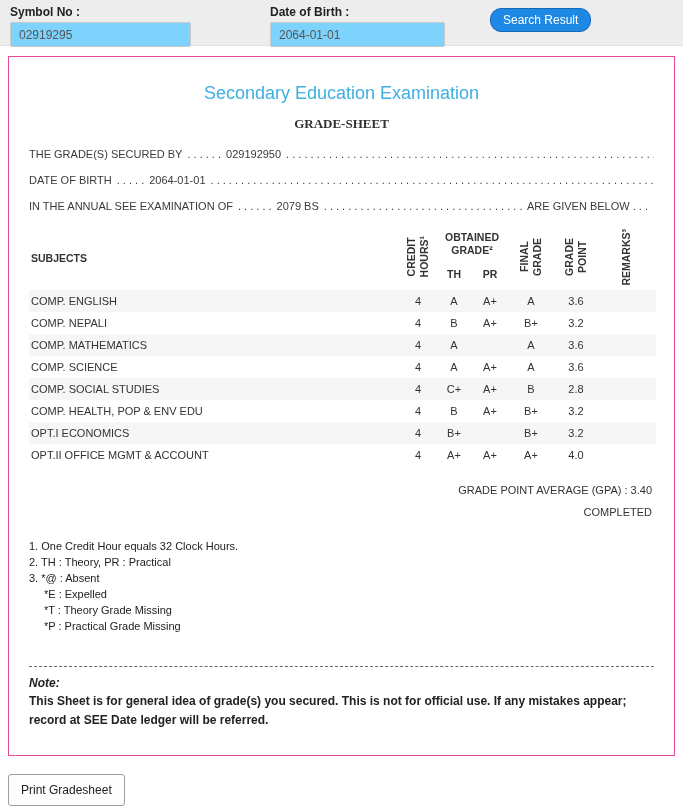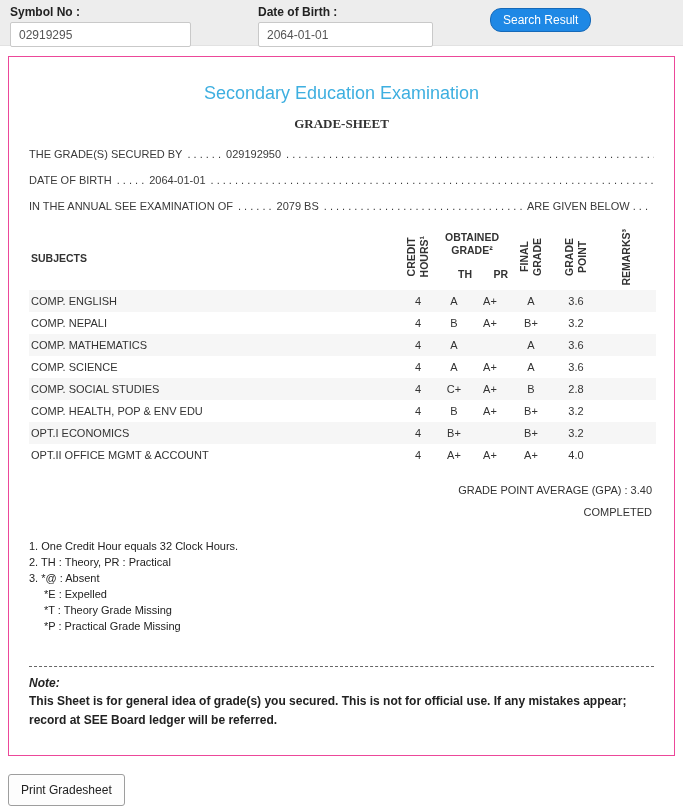--- a/index.html
+++ b/index.html
@@ -3,23 +3,23 @@
 <meta charset="utf-8">
 <style>
   * { box-sizing: border-box; margin: 0; padding: 0; }
   html, body { width: 683px; height: 810px; overflow: hidden; background: #fff;
     font-family: "Liberation Sans", sans-serif; color: #333; }
 
   
   .search-bar { position: relative; height: 46px; background: #ededed; border-bottom: 1px solid #e2e2e2; }
   .field { position: absolute; top: 5px; }
   .field-symbol { left: 10px; }
-  .field-dob { left: 258px; }
+  .field-dob { left: 270px; }
   .field label { display: block; font-size: 12px; font-weight: bold; color: #222; margin-bottom: 3px; }
-  .field input { height: 25px; border: 1px solid #c9c9c9; background: #ffffff; padding: 2px 8px;
+  .field input { height: 25px; border: 1px solid #c9c9c9; background: #7dd3fc; padding: 2px 8px;
     font-size: 12px; color: #555; font-family: "Liberation Sans", sans-serif; border-radius: 2px; }
   .field-symbol input { width: 181px; }
   .field-dob input { width: 175px; }
   .search-btn { position: absolute; left: 490px; top: 8px; background: #1e88e5; color: #fff;
     border: 1px solid #1669b8; border-radius: 11px; font-size: 12px; padding: 4px 12px;
     font-family: "Liberation Sans", sans-serif; cursor: pointer; }
 
   
   .card { margin: 10px 8px 0; border: 1px solid #ec4899; background: #fff; padding: 12px 12px 26px; }
   .title { text-align: center; color: #3eafe0; font-size: 18px; font-weight: 400; margin: 14px 0 12px; }
@@ -32,21 +32,21 @@
   .dotline .fill { flex: 1 1 0; min-width: 0; overflow: hidden; margin-left: 5px; }
   .dotline .suffix { margin-left: 5px; margin-right: 6px; }
 
   table { border-collapse: collapse; width: calc(100% - 14px); margin: 4px 8px 0; }
   th { font-size: 10.5px; font-weight: bold; color: #333; }
   .subj-h { text-align: left; vertical-align: middle; padding-left: 2px; margin-left: 24px; }
   .vert-h { vertical-align: middle; text-align: center; height: 64px; }
   .vert { display: inline-block; writing-mode: vertical-rl; transform: rotate(180deg);
     white-space: pre-line; line-height: 1.25; }
   .og-h { vertical-align: middle; text-align: center; white-space: pre-line; line-height: 1.3; }
-  .sub-h { text-align: right; padding: 2px 0 6px; }
+  .sub-h { text-align: center; padding: 2px 0 6px; }
   tbody td { font-size: 11px; color: #333; padding: 5px 2px; }
   td.subj { text-align: left; }
   td.c { text-align: center; }
   tbody tr:nth-child(odd) { background: #f6f6f6; }
 
   .gpa-line { text-align: right; font-size: 11px; color: #333; margin: 18px 10px 0; }
   .status-line { text-align: right; font-size: 11px; color: #333; margin: 10px 10px 0; }
 
   .footnotes { margin: 20px 8px 0; font-size: 11px; line-height: 16px; color: #222; }
   .footnotes .indent { padding-left: 15px; }
@@ -212,19 +212,19 @@
     <div>1. One Credit Hour equals 32 Clock Hours.</div>
     <div>2. TH : Theory, PR : Practical</div>
     <div>3. *@ : Absent</div>
     <div class="indent">*E : Expelled</div>
     <div class="indent">*T : Theory Grade Missing</div>
     <div class="indent">*P : Practical Grade Missing</div>
   </div>
 
   <div class="dashline"></div>
   <div class="note-label">Note:</div>
-  <p class="note-text">This Sheet is for general idea of grade(s) you secured. This is not for official use. If any mistakes appear; record at SEE Board ledger will be referred.</p>
+  <p class="note-text">This Sheet is for general idea of grade(s) you secured. This is not for official use. If any mistakes appear; record at SEE Date ledger will be referred.</p>
 </div>
 
 <button class="print-btn">Print Gradesheet</button>
 
 
 
 
 </body></html>

